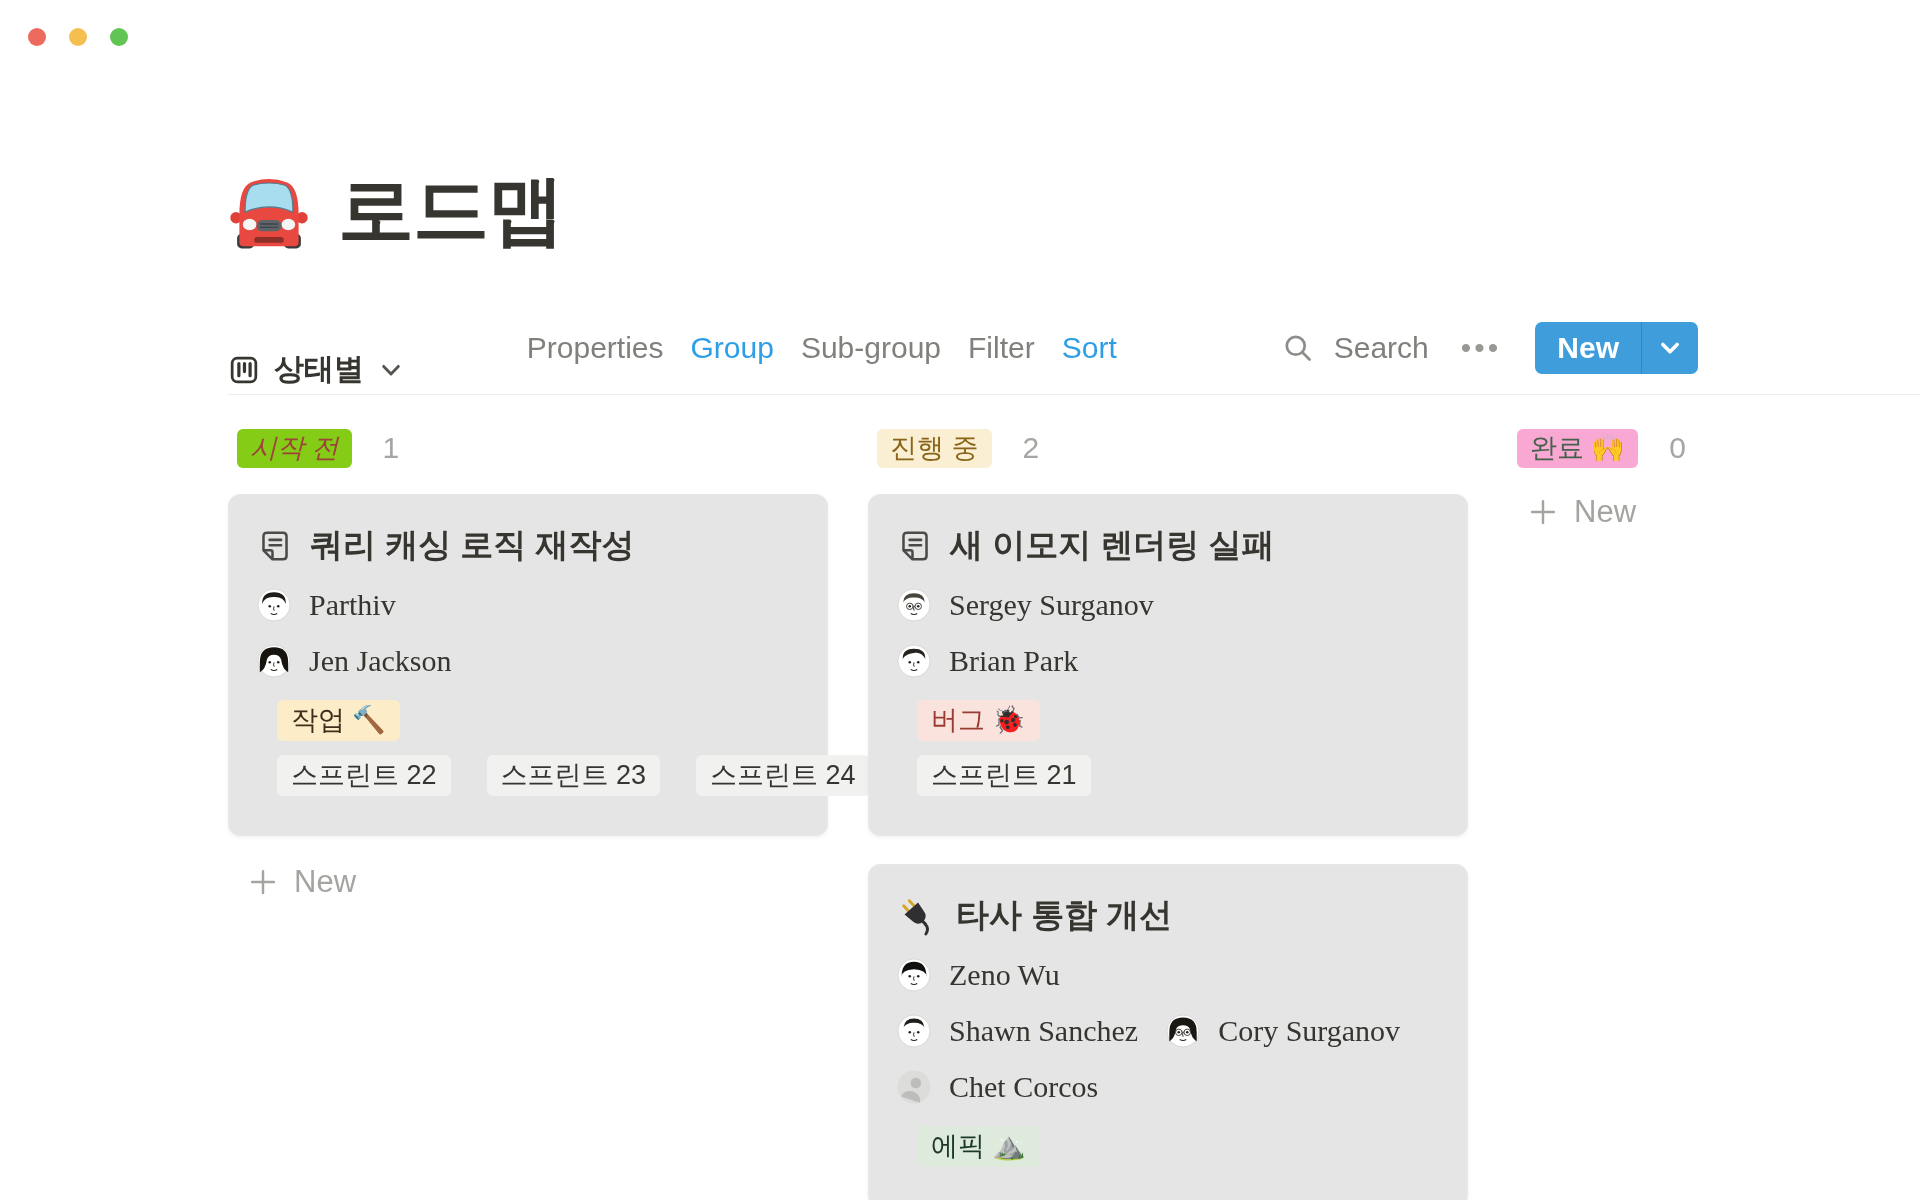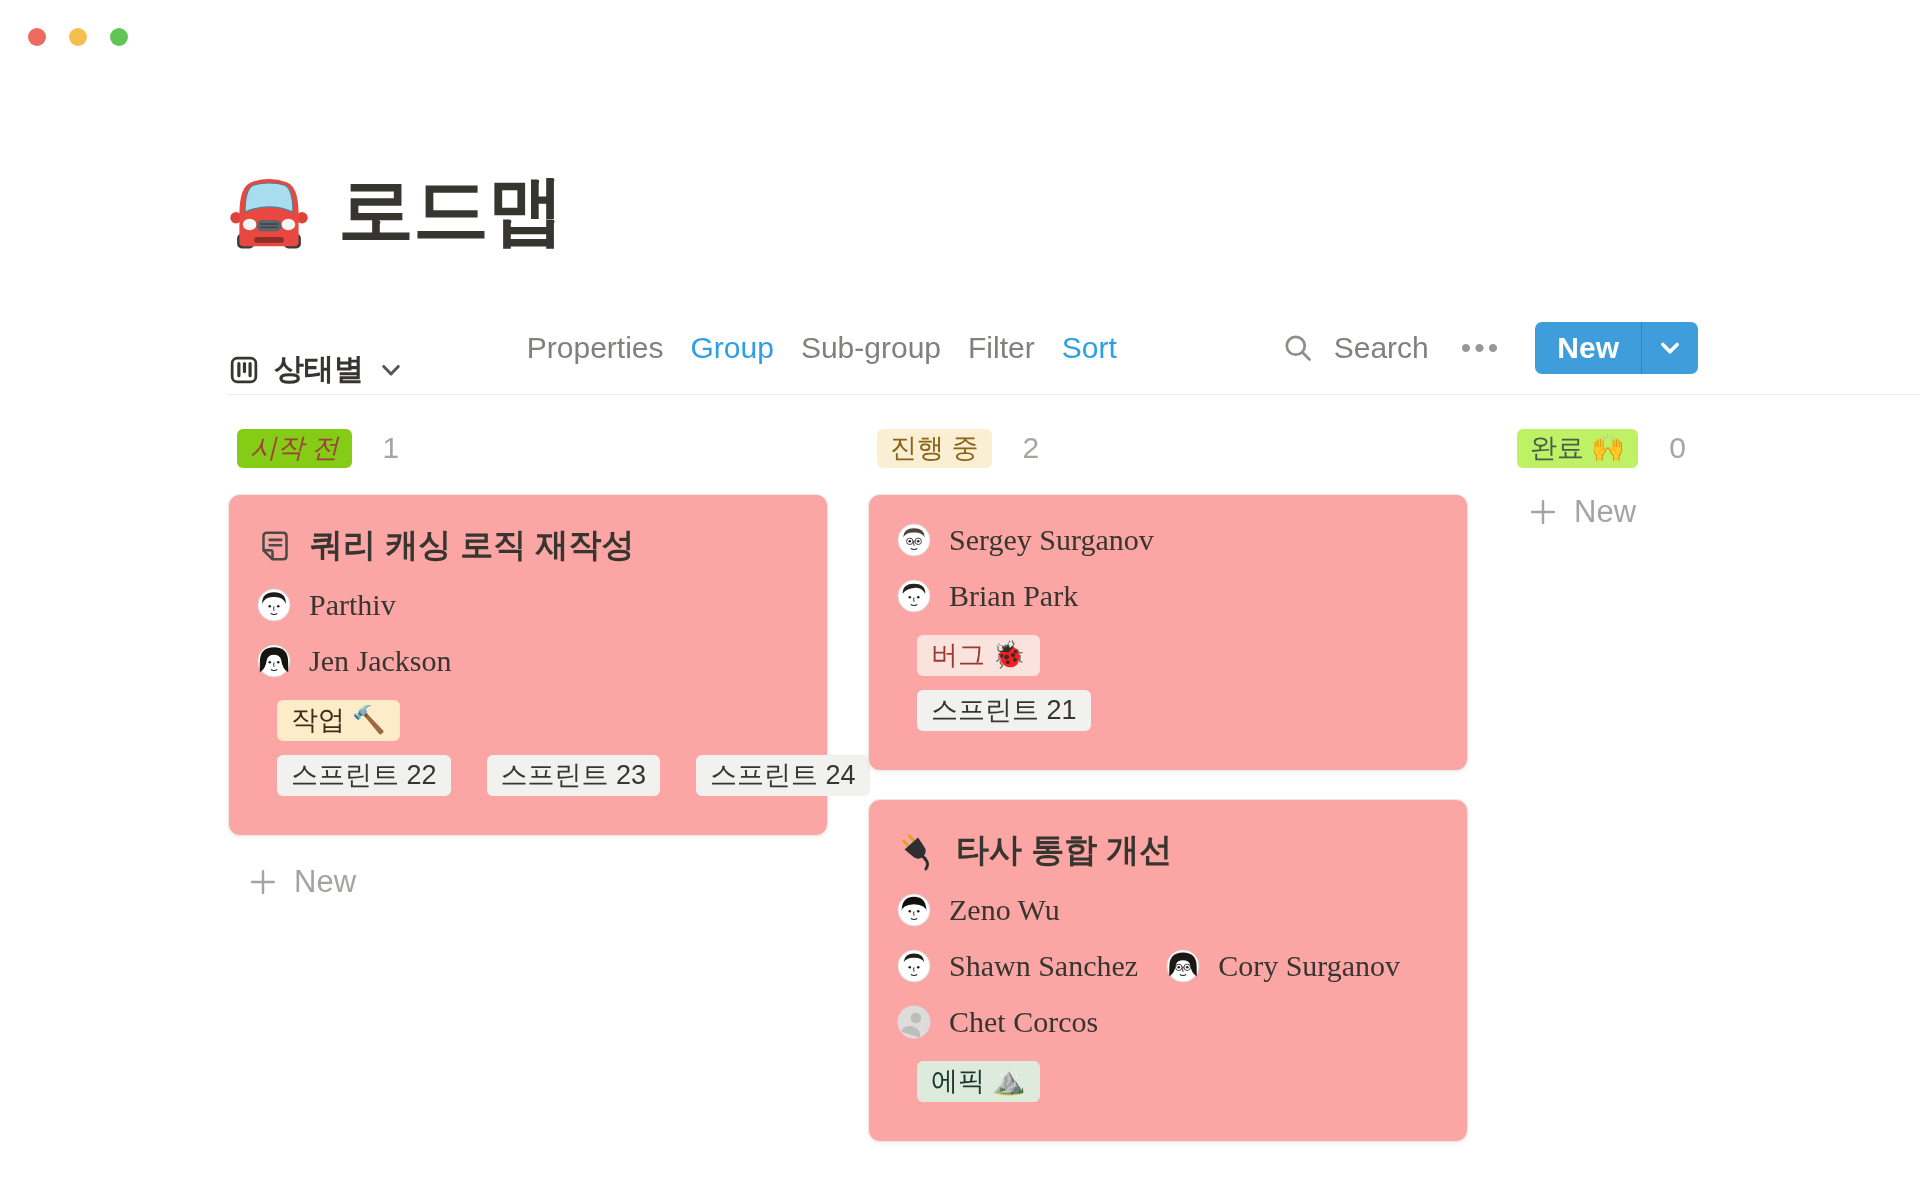--- a/index.html
+++ b/index.html
@@ -32,21 +32,21 @@
 
   .divider { position:absolute; left:228px; width:1692px; top:394px; height:1px; background:#EDECEA; }
 
   
   .column { position:absolute; top:428px; width:600px; }
   .col-header { display:flex; align-items:center; gap:31px; margin:0 0 26px 9px; height:40px; }
   .badge { display:inline-flex; align-items:center; font-size:27px; line-height:1;
     padding:6px 13px; border-radius:6px; white-space:nowrap; }
   .count { font-size:30px; color:#A7A5A2; }
 
-  .card { background:#fca5a5; border:1px solid #E9E8E6; border-radius:12px;
+  .card { background:#e5e5e5; border:1px solid #E9E8E6; border-radius:12px;
     box-shadow:0 2px 4px rgba(15,15,15,0.05); padding:28px 30px 25px 28px; margin-bottom:28px; cursor:pointer; }
   .card-title { display:flex; align-items:center; gap:17px; margin-bottom:20px; }
   .card-title-text { font-size:33px; font-weight:600; color:#37352F; }
   .person-row { display:flex; gap:18px; margin-bottom:22px; font-size:30px;font-family:Liberation Serif, serif; }
   .person { display:flex; align-items:center; gap:18px; margin-right:10px; }
   .avatar { width:34px; height:34px; flex:0 0 34px; }
   .avatar svg { display:block; }
   .tag-row { display:flex; gap:16px; margin-bottom:14px; }
   .tag { display:inline-flex; align-items:center; font-size:27px; line-height:1;
     padding:7px 14px; border-radius:6px; white-space:nowrap;margin-left:20px; }
@@ -194,20 +194,30 @@
         </span>
         <span>New</span>
       </div>
     </div>
     <div class="column" style="left: 868px;">
       <div class="col-header">
         <span class="badge" style="background: rgb(251, 239, 211); color: rgb(138, 101, 25);">진행 중</span>
         <span class="count">2</span>
       </div>
       <div class="card">
+        <div class="card-title">
+          <span class="icon">
+            <svg viewBox="0 0 20 20" width="36" height="36" fill="none" stroke="#4C4A46" stroke-width="1.4">
+    <path d="M5.5 2.6 H14.4 Q16.4 2.6 16.4 4.6 V15.4 Q16.4 17.4 14.4 17.4 H8.6 L3.6 12.4 V4.6 Q3.6 2.6 5.6 2.6 Z" stroke-linejoin="round"></path>
+    <path d="M3.6 12.4 H7.6 Q8.6 12.4 8.6 13.4 V17.4" stroke-linejoin="round"></path>
+    <path d="M7 6.6 H13.4 M7 9.6 H13.4" stroke-linecap="round"></path>
+  </svg>
+          </span>
+          <span class="card-title-text">새 이모지 렌더링 실패</span>
+        </div>
         <div class="person-row">
           <span class="person">
             <span class="avatar">
               <svg viewBox="0 0 36 36" width="34" height="34">
     <circle cx="18" cy="18" r="17" fill="#FFFFFF" stroke="#D8D6D1" stroke-width="1"></circle>
     <path d="M6.5 15 Q7 5.5 18 5.5 Q29 5.5 29.5 15 Q26 9.5 18 10 Q10 9.5 6.5 15" fill="#4A453D"></path>
     <circle cx="13.5" cy="19.4" r="1.35" fill="#24221E"></circle>
     <circle cx="22.5" cy="19.4" r="1.35" fill="#24221E"></circle>
     <path d="M18 19.5 q-0.9 3 0.2 4.6" stroke="#24221E" fill="none" stroke-width="1"></path>
     <path d="M14.6 27 q3.4 2.2 6.8 0" stroke="#24221E" fill="none" stroke-width="1.2"></path>
@@ -316,21 +326,21 @@
             <span>Chet Corcos</span>
           </span>
         </div>
         <div class="tag-row">
           <span class="tag" style="background: rgb(222, 235, 220); color: rgb(28, 56, 41);">에픽 ⛰️</span>
         </div>
       </div>
     </div>
     <div class="column" style="left: 1508px;">
       <div class="col-header">
-        <span class="badge" style="background: #bef264; color: rgb(69, 96, 76);">완료 🙌</span>
+        <span class="badge" style="background: #f9a8d4; color: rgb(69, 96, 76);">완료 🙌</span>
         <span class="count">0</span>
       </div>
       <div class="new-row">
         <span class="icon">
           <svg viewBox="0 0 16 16" width="30" height="30" fill="none">
       <path d="M8 2.2 V13.8 M2.2 8 H13.8" stroke="#A5A4A1" stroke-width="1.3" stroke-linecap="round"></path>
           </svg>
         </span>
         <span>New</span>
       </div>

